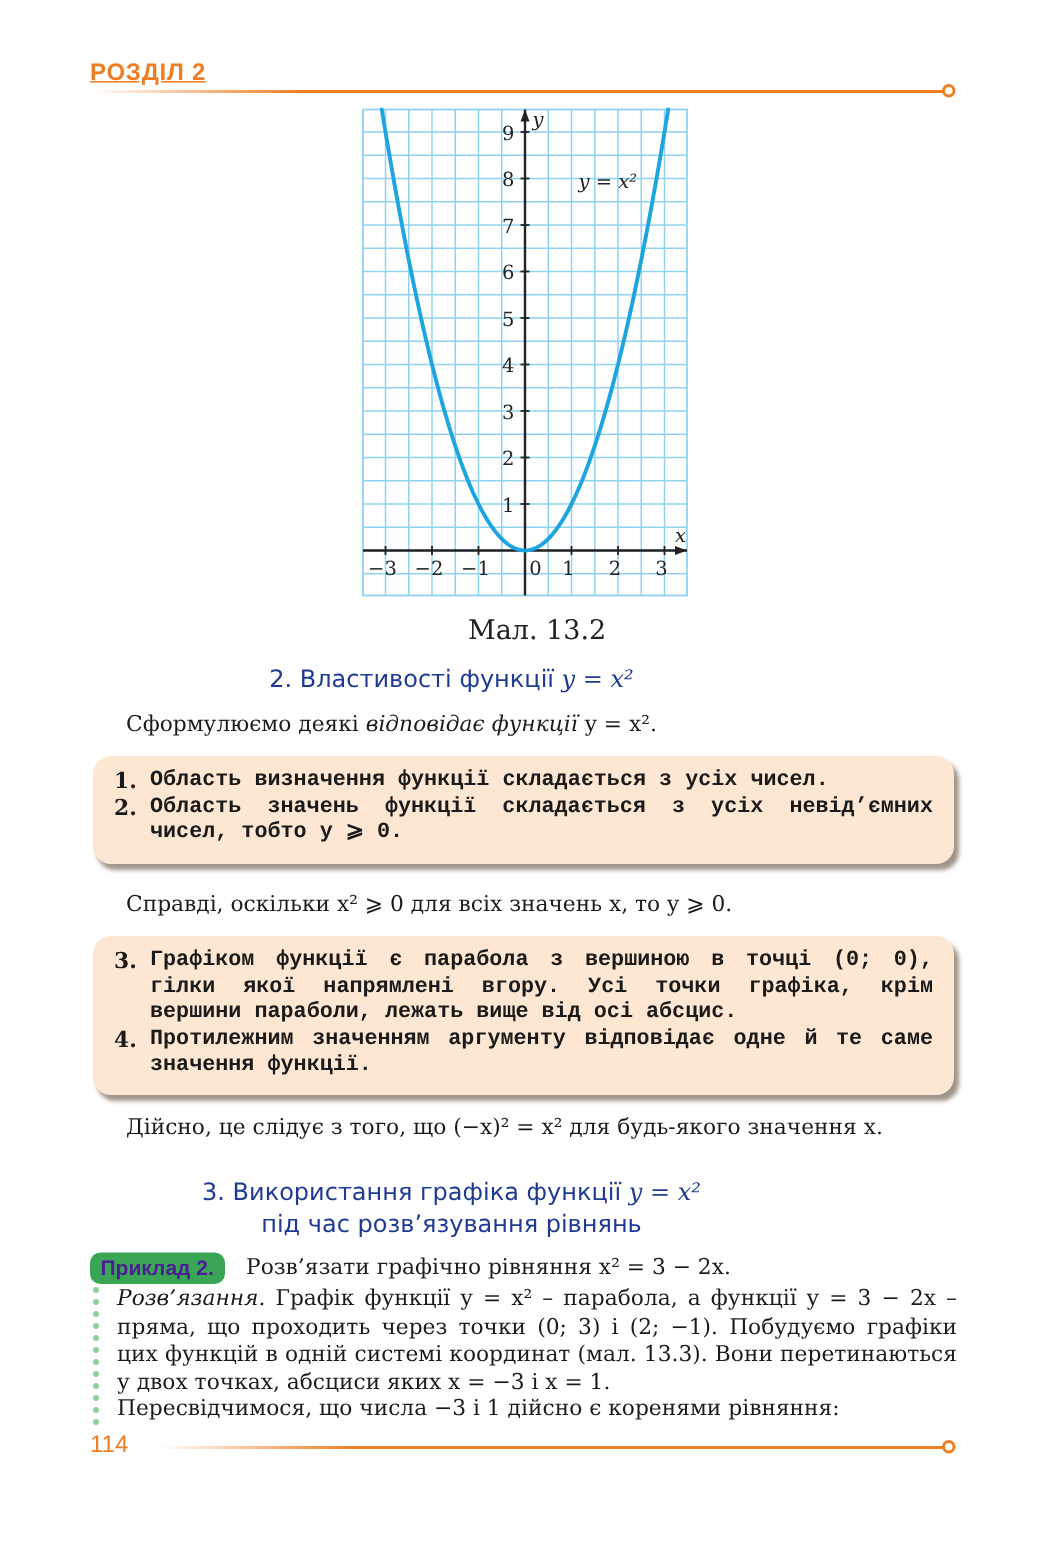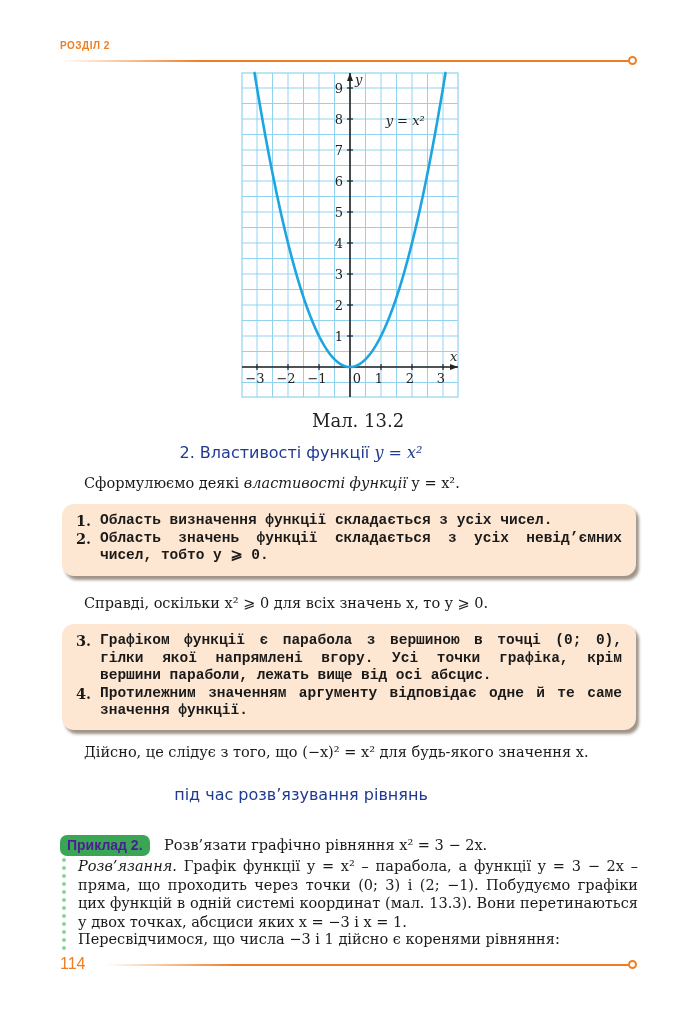--- a/index.html
+++ b/index.html
@@ -3,21 +3,21 @@
 <meta charset="utf-8">
 <style>
   html, body { margin: 0; padding: 0; }
   body {
     width: 695px; height: 1030px; background: #ffffff; position: relative; overflow: hidden;
     font-family: "DejaVu Serif", serif; color: #1a1a1a;
   }
   .abs { position: absolute; }
   .section-label {
     left: 60px; top: 40px; font-family: "Liberation Sans", sans-serif; font-weight: bold;
-    font-size: 10px; color: #ef7d22; letter-spacing: 0.5px;
+    font-size: 16px; color: #ef7d22; letter-spacing: 0.5px; text-decoration: underline;
   }
   .rule { height: 2px; background: linear-gradient(to right, rgba(239,125,34,0) 0%, #ef7d22 25%, #ef7d22 100%); }
   .rule-end {
     width: 9px; height: 9px; border: 2px solid #ef7d22; border-radius: 50%; background: #fff; box-sizing: border-box;
   }
   .fig-caption { font-size: 18px; color: #222; }
   .heading {
     font-family: "DejaVu Sans", sans-serif; color: #1f3a93; font-size: 16px; text-align: center;
     left: 0; width: 602px;
   }
@@ -139,21 +139,21 @@
     <circle cx="209.48000000000002" cy="4.810000000000002" r="0" fill="#1ea5e0"></circle>
     <text x="149.65" y="57.20000000000002" font-size="13" font-style="italic" font-family="DejaVu Serif, serif" fill="#222">y = x²</text>
   </svg>
 <div class="abs fig-caption" style="left:312px; top:410px;">Мал. 13.2</div>
 
 <div class="abs heading" style="top:443px;">
   <span>2. Властивості функції </span><i>y = x²</i>
 </div>
 
 <div class="abs para" style="left:84px; top:474px;">
-  <span>Сформулюємо деякі </span><i>властивості функції</i><span class="math"> y = x².</span>
+  <span>Сформулюємо деякі </span><i>відповідає функції</i><span class="math"> y = x².</span>
 </div>
 
 <div class="abs box" style="top:504px; height:72px;">
   <div class="item">
     <span class="num">1.</span>
     <span class="txt">Область визначення функції складається з усіх чисел.</span>
   </div>
   <div class="item">
     <span class="num">2.</span>
     <span class="txt">Область значень функції складається з усіх невід’ємних чисел, тобто y ⩾ 0.</span>
@@ -169,20 +169,23 @@
   </div>
   <div class="item">
     <span class="num">4.</span>
     <span class="txt">Протилежним значенням аргументу відповідає одне й те саме значення функції.</span>
   </div>
 </div>
 
 <div class="abs para" style="left:84px; top:743px;">Дійсно, це слідує з того, що (−x)² = x² для будь-якого значення x.</div>
 
 <div class="abs heading" style="top:784px; line-height:21px;">
+  <div>
+    <span>3. Використання графіка функції </span><i>y = x²</i>
+  </div>
   <div>під час розв’язування рівнянь</div>
 </div>
 
 <div class="abs badge">Приклад 2.</div>
 <div class="abs para" style="left:164px; top:836px;">Розв’язати графічно рівняння  x² = 3 − 2x.</div>
 
 <div class="abs dots">
   <span></span>
     <span></span>
     <span></span>

